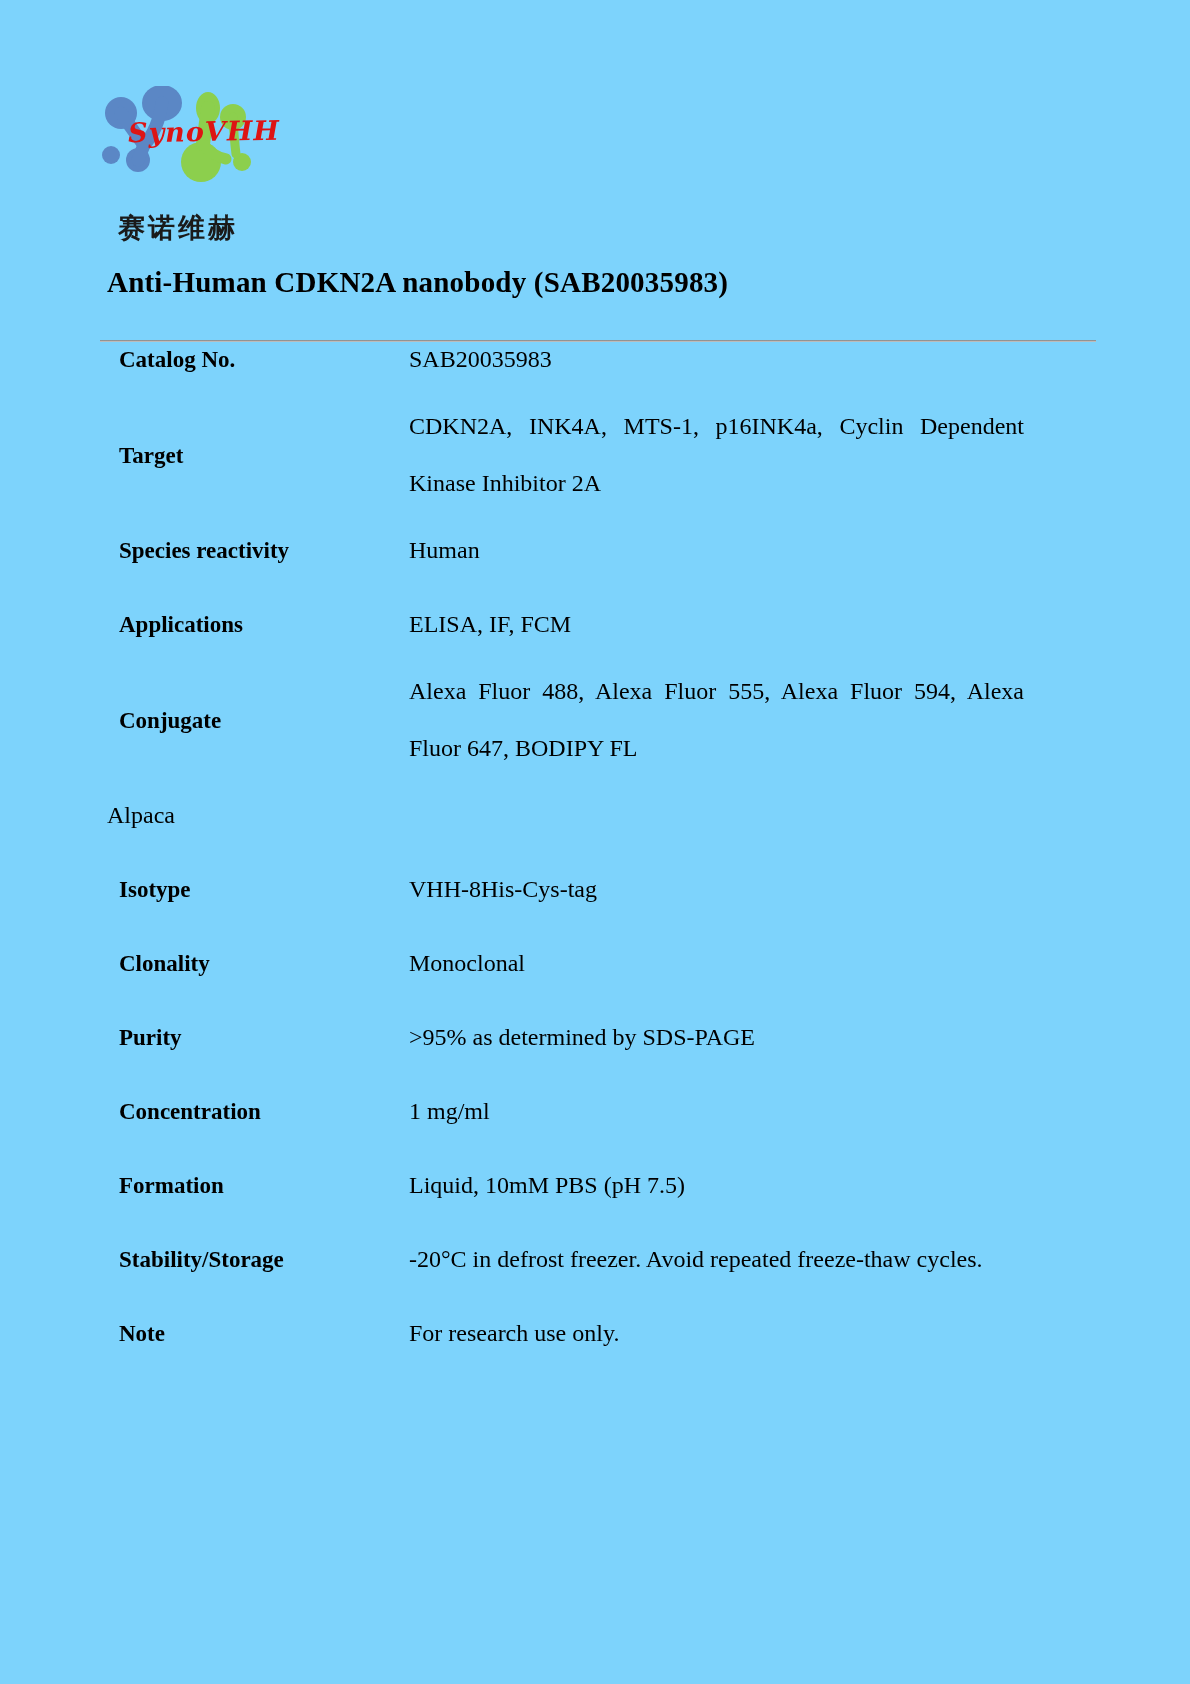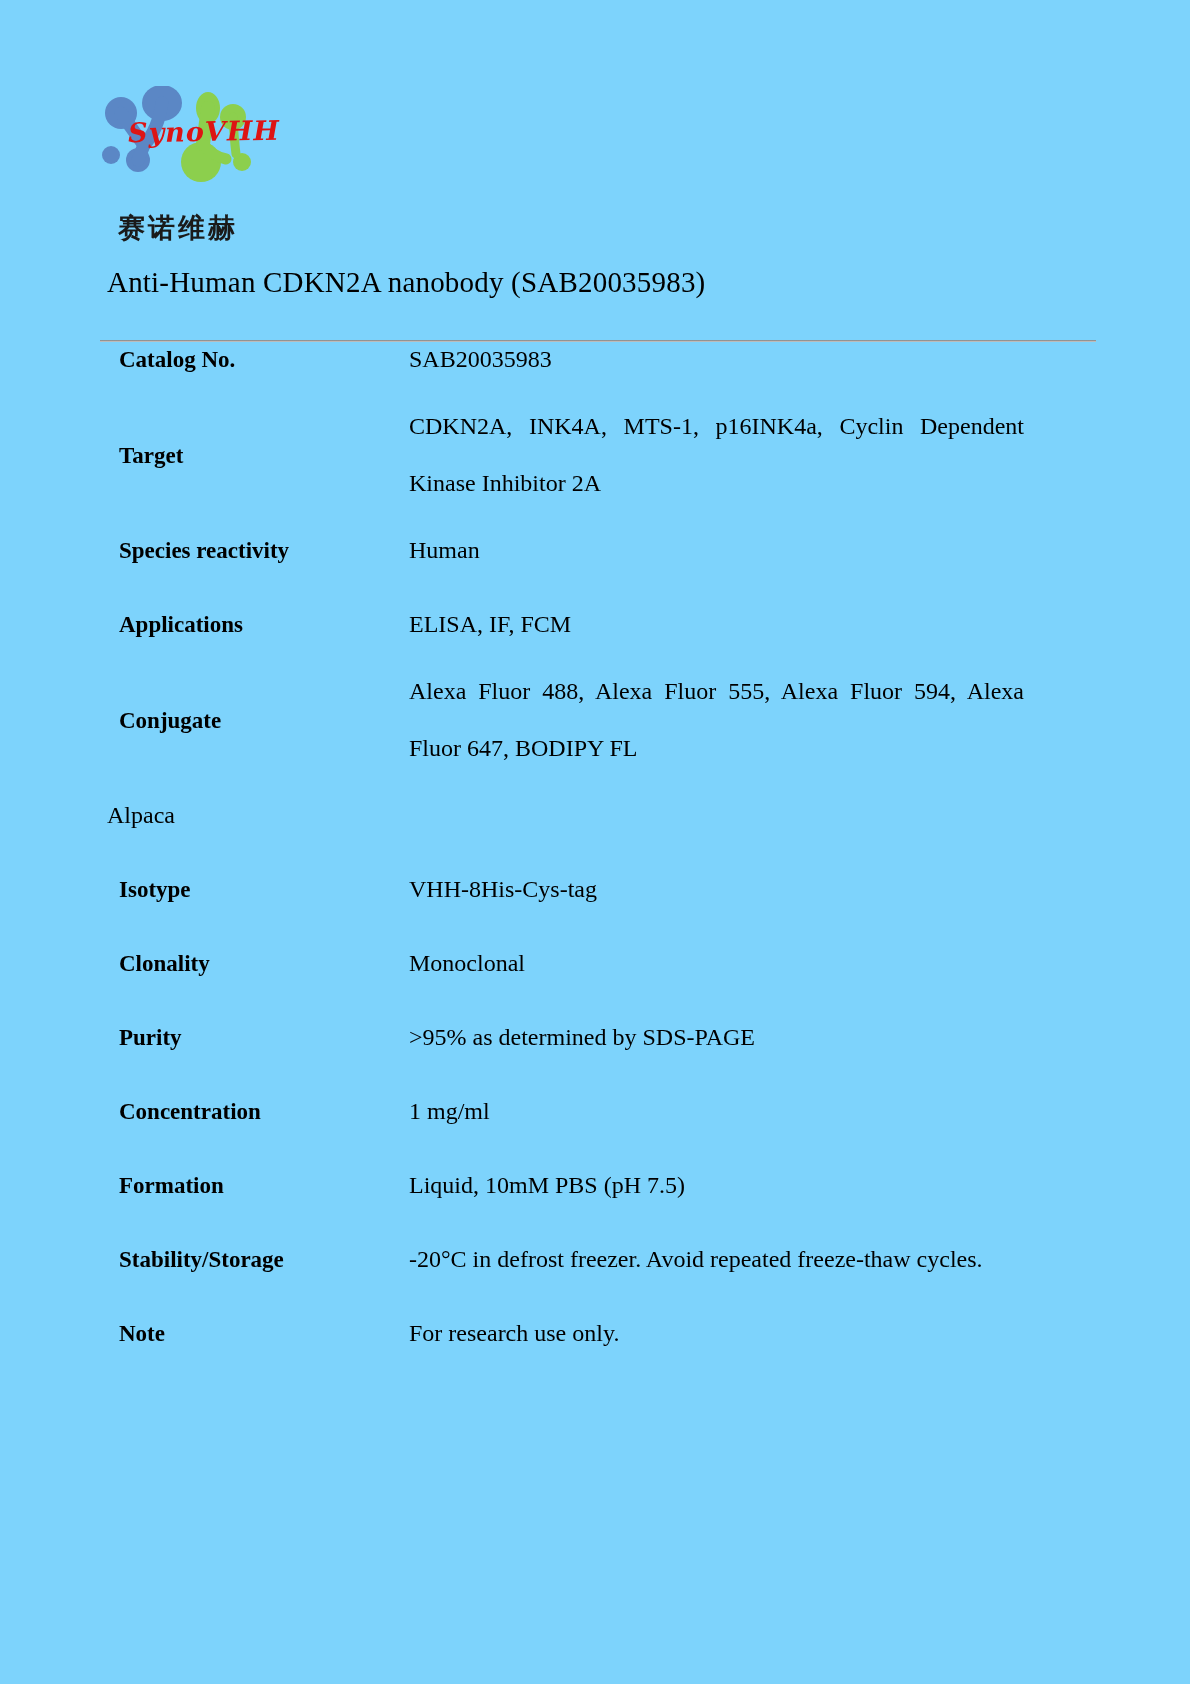--- a/index.html
+++ b/index.html
@@ -48,21 +48,21 @@
     white-space: nowrap;
     margin-top: 36px;
   }
 
   
   .doc-title {
     position: absolute;
     left: 107px;
     top: 266px;
     font-size: 29px;
-    font-weight: normal;
+    font-weight: bold;
     letter-spacing: 0.2px;
     white-space: nowrap;
   }
   .rule {
     position: absolute;
     left: 100px;
     top: 340px;
     width: 996px;
     height: 2px;
     background: linear-gradient(#7e7e7e, #cfcfcf);

